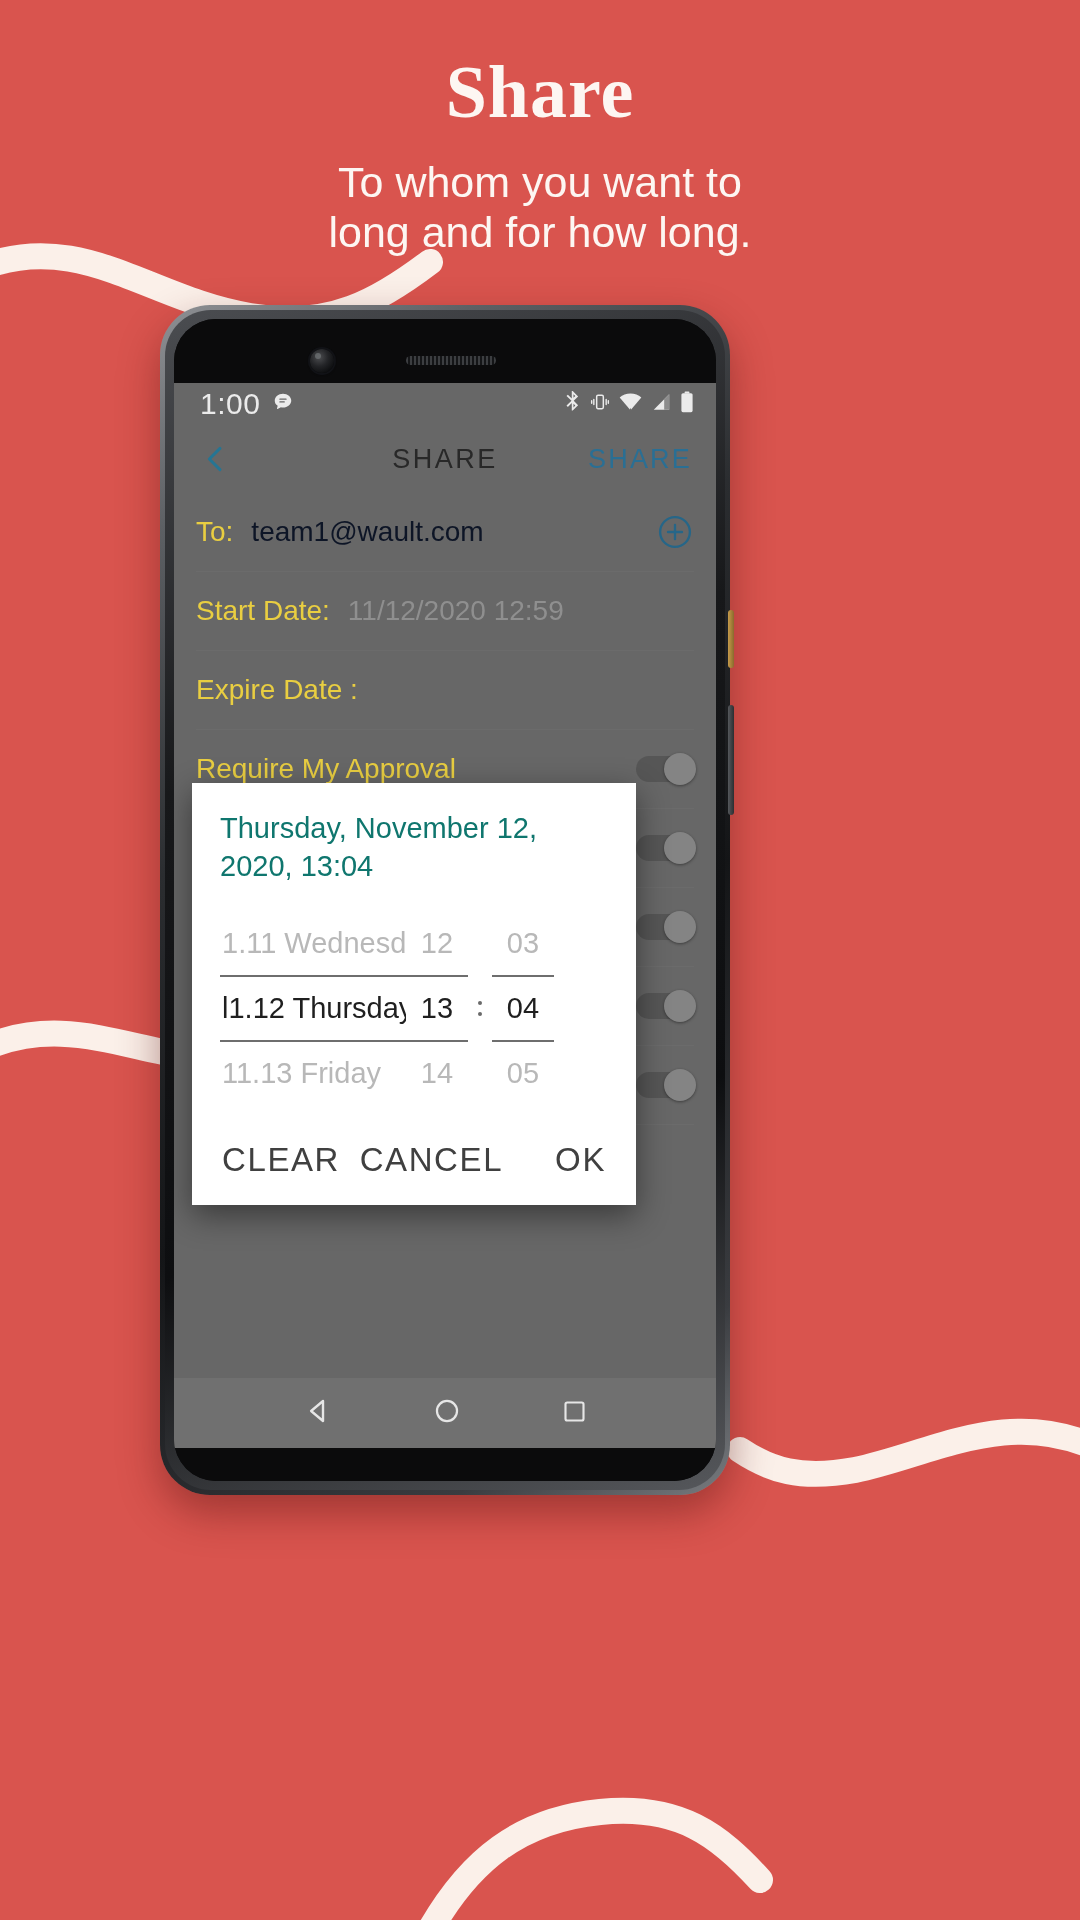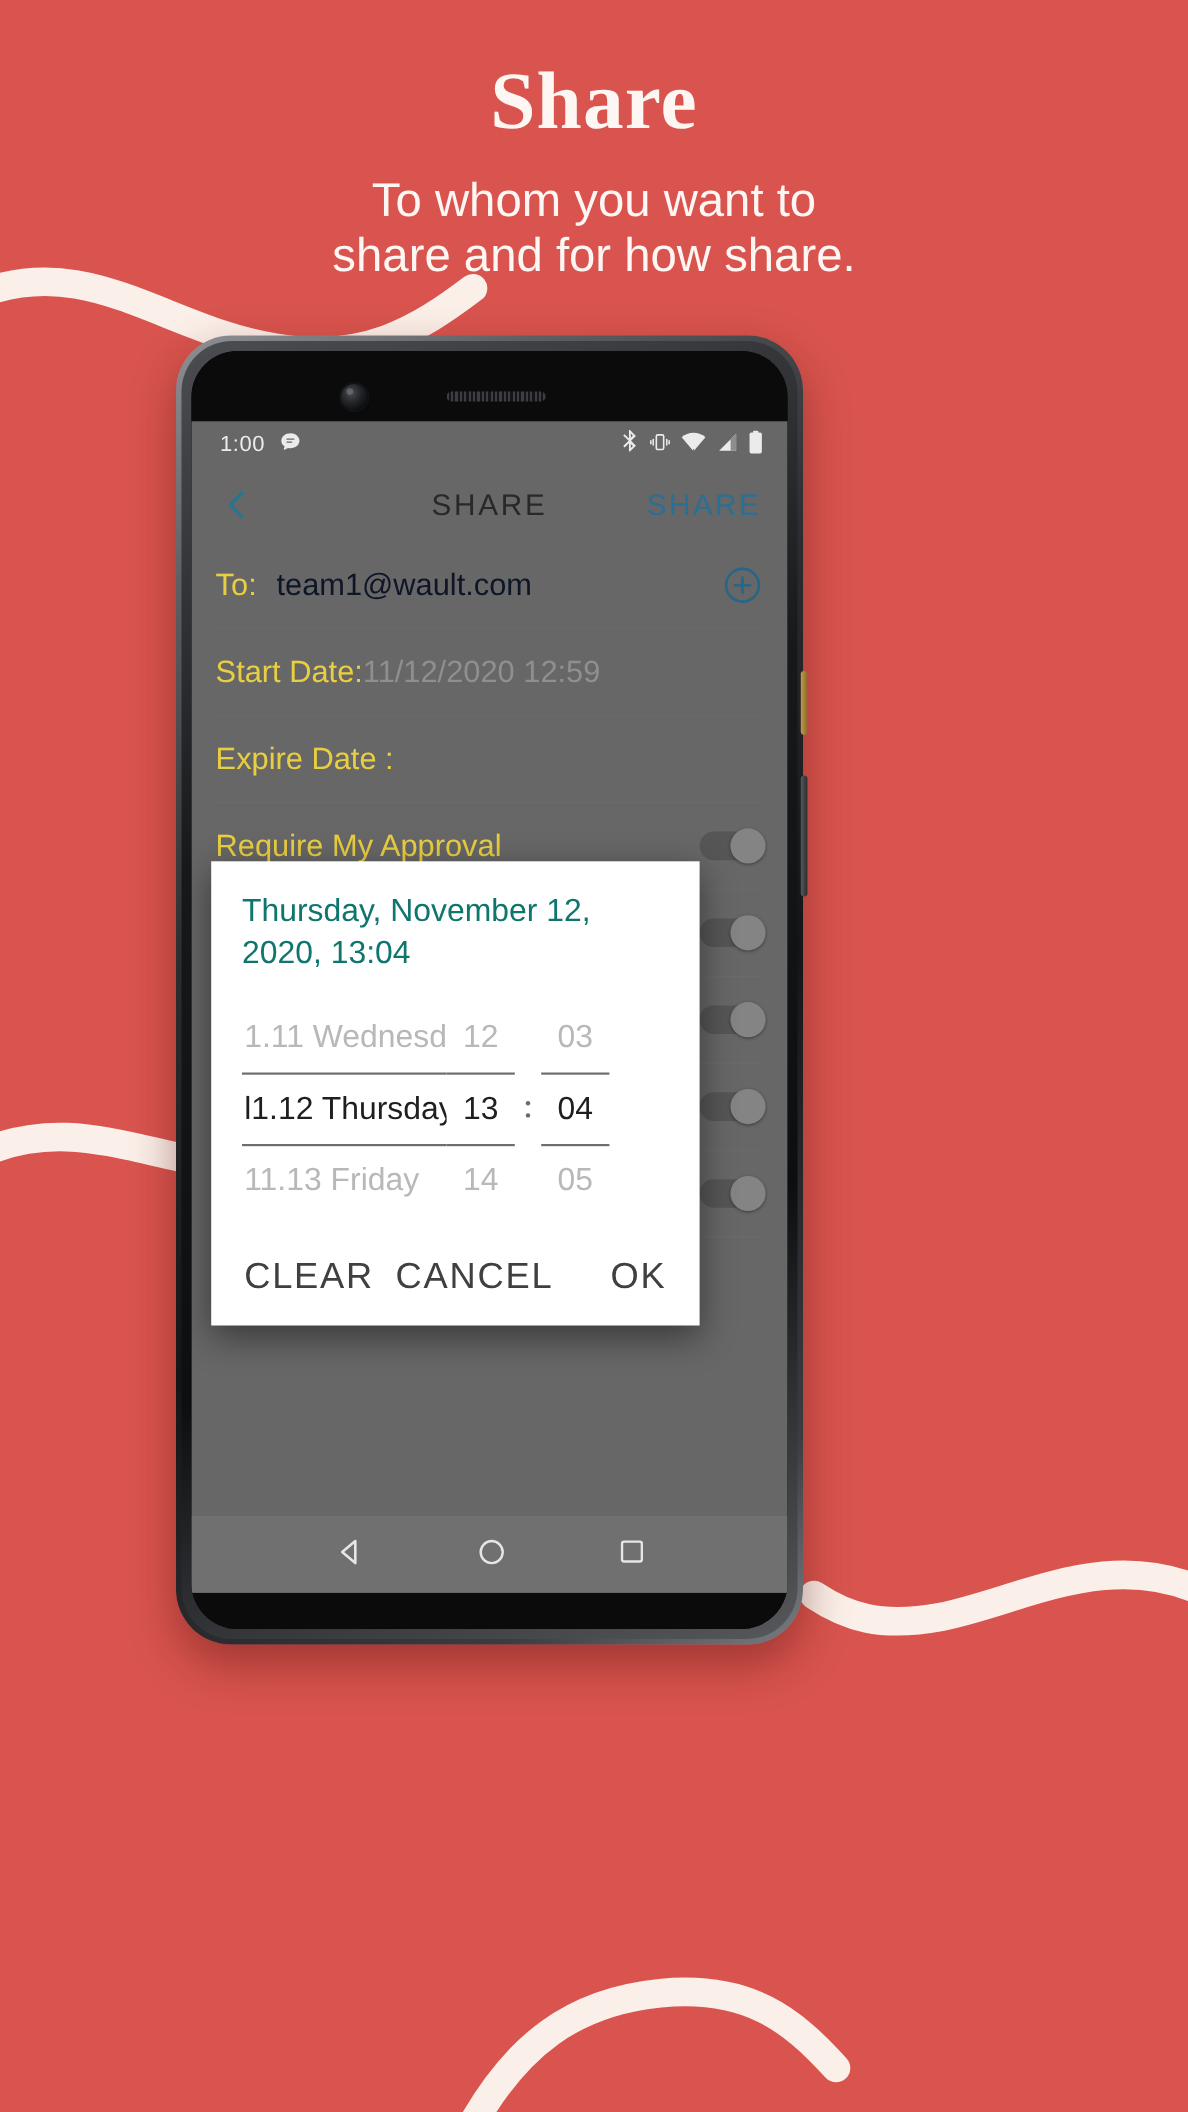--- a/index.html
+++ b/index.html
@@ -92,21 +92,21 @@
     background:#707070;
     overflow:hidden;
   }
 
   
   .statusbar {
     height:42px; display:flex; align-items:center; justify-content:space-between;
     padding:0 22px 0 26px; color:#ffffff;
   }
   .sb-left { display:flex; align-items:center; gap:12px; }
-  .sb-time { font-size:20px; font-weight:400; letter-spacing:.5px; }
+  .sb-time { font-size:30px; font-weight:400; letter-spacing:.5px; }
   .sb-right { display:flex; align-items:center; gap:9px; }
   .ic { display:block; }
 
   
   .appbar {
     height:68px; display:flex; align-items:center; padding:0 24px;
     position:relative;
   }
   .back-chevron { width:34px; height:34px; }
   .appbar-title {
@@ -118,21 +118,21 @@
   }
 
   
   .form { padding:0 22px; }
   .row {
     height:79px; display:flex; align-items:center;
     border-bottom:1px solid rgba(120,120,120,.65);
     font-size:28px; color:#232323;
   }
   .row .lbl { color:#fde047; }
-  .row .val { color:#9c9c9c; }
+  .row .val { color:#9c9c9c; margin-left:18px; }
   .row .val-dark { color:#0f172a; margin-left:18px; }
   .plus-circle { margin-left:auto; width:38px; height:38px; }
   .toggle {
     margin-left:auto; width:58px; height:26px; border-radius:13px;
     background:#5e5e5e; position:relative;
   }
   .toggle::after {
     content:""; position:absolute; right:-2px; top:-3px; width:32px; height:32px; border-radius:50%;
     background:#909090; box-shadow:0 1px 3px rgba(0,0,0,.4);
   }
@@ -205,21 +205,21 @@
     <path d="M-20,1050 C70,1008 140,1060 230,1060 C300,1060 330,1030 370,996" stroke="#fbf0e9" stroke-width="26" fill="none" stroke-linecap="round"></path>
     <path d="M1100,1450 C1010,1405 930,1455 855,1470 C800,1480 770,1470 740,1450" stroke="#fbf0e9" stroke-width="26" fill="none" stroke-linecap="round"></path>
     <path d="M430,1930 C470,1860 520,1820 600,1812 C680,1804 720,1836 760,1880" stroke="#fbf0e9" stroke-width="26" fill="none" stroke-linecap="round"></path>
   </svg>
 </div>
 
 <div class="hero">
   <div class="hero-title">Share</div>
   <div class="hero-sub">
     <div>To whom you want to</div>
-    <div>share and for how share.</div>
+    <div>long and for how long.</div>
   </div>
 </div>
 
 <div class="phone-wrap">
   <div class="phone-shadow"></div>
   <div class="btn-power"></div>
   <div class="btn-vol"></div>
 
   <div class="phone-frame">
     <div class="phone-frame2">

